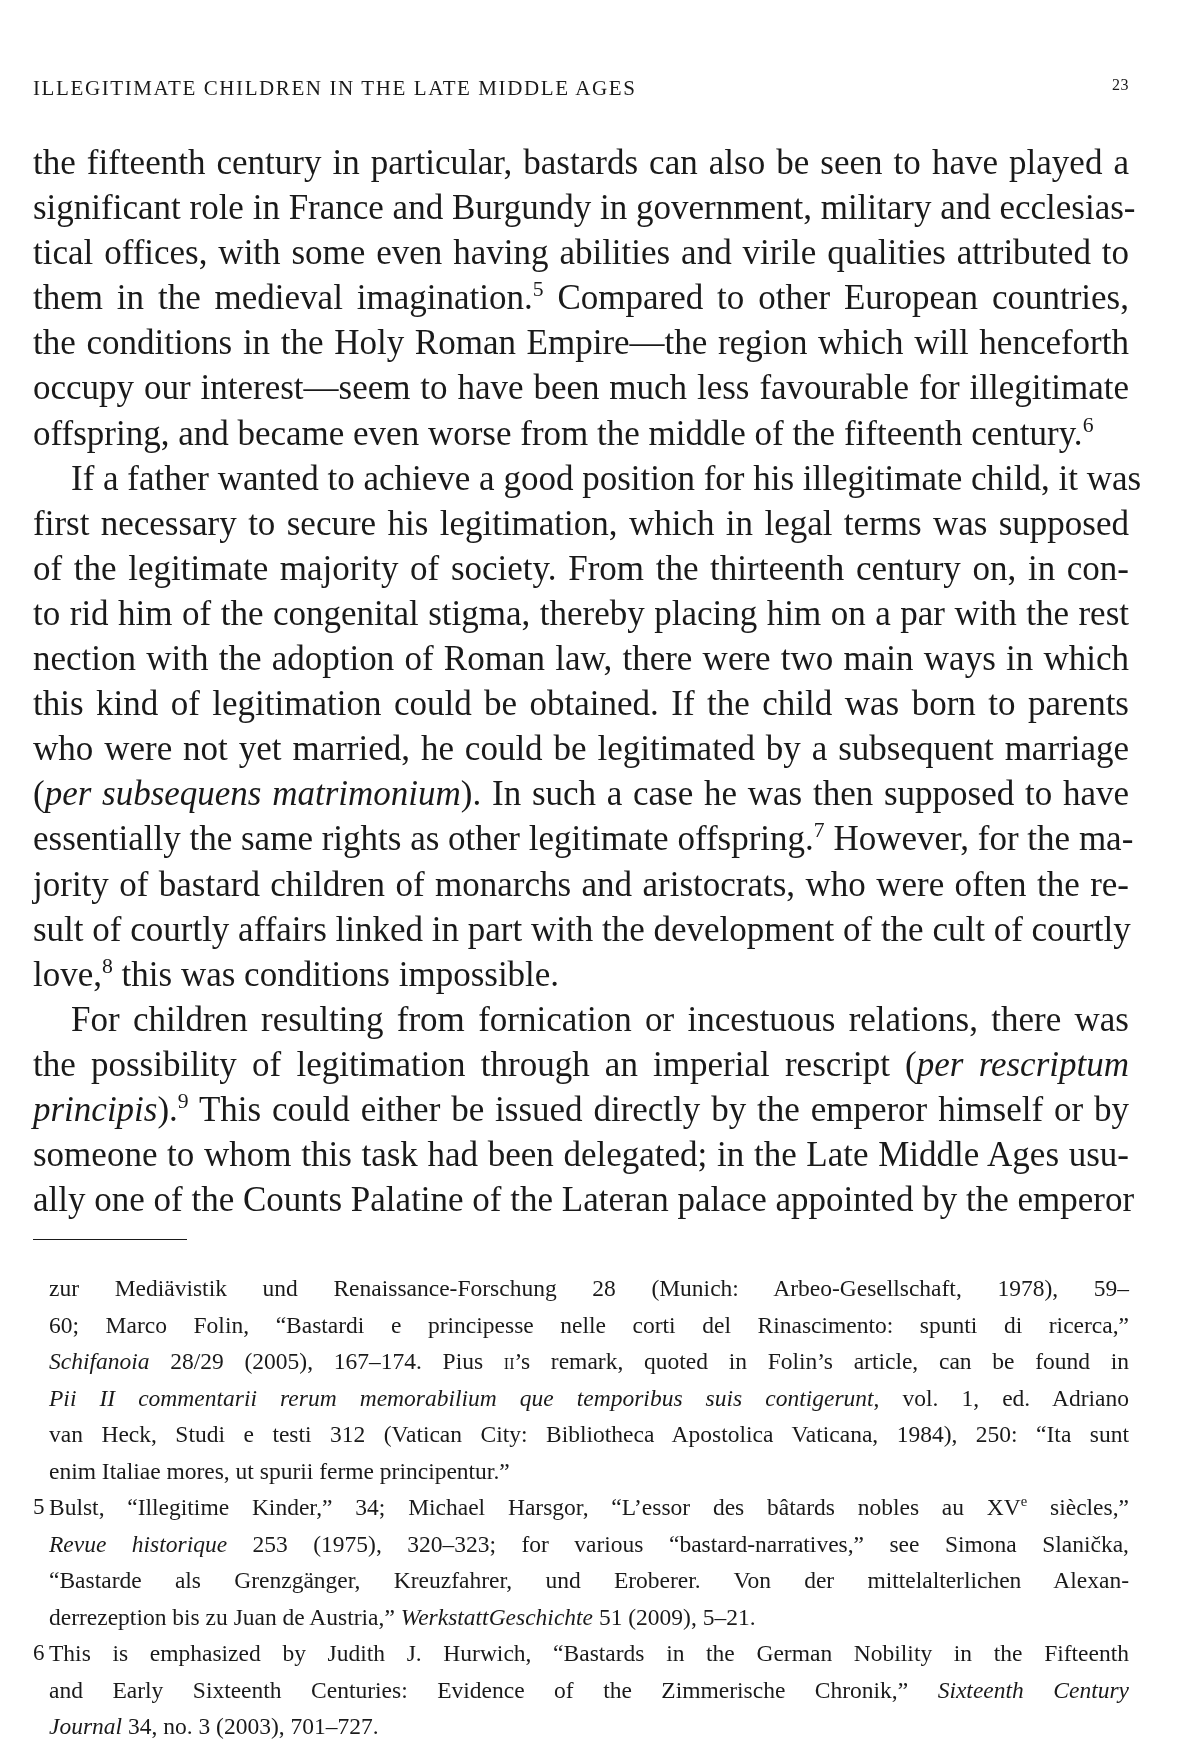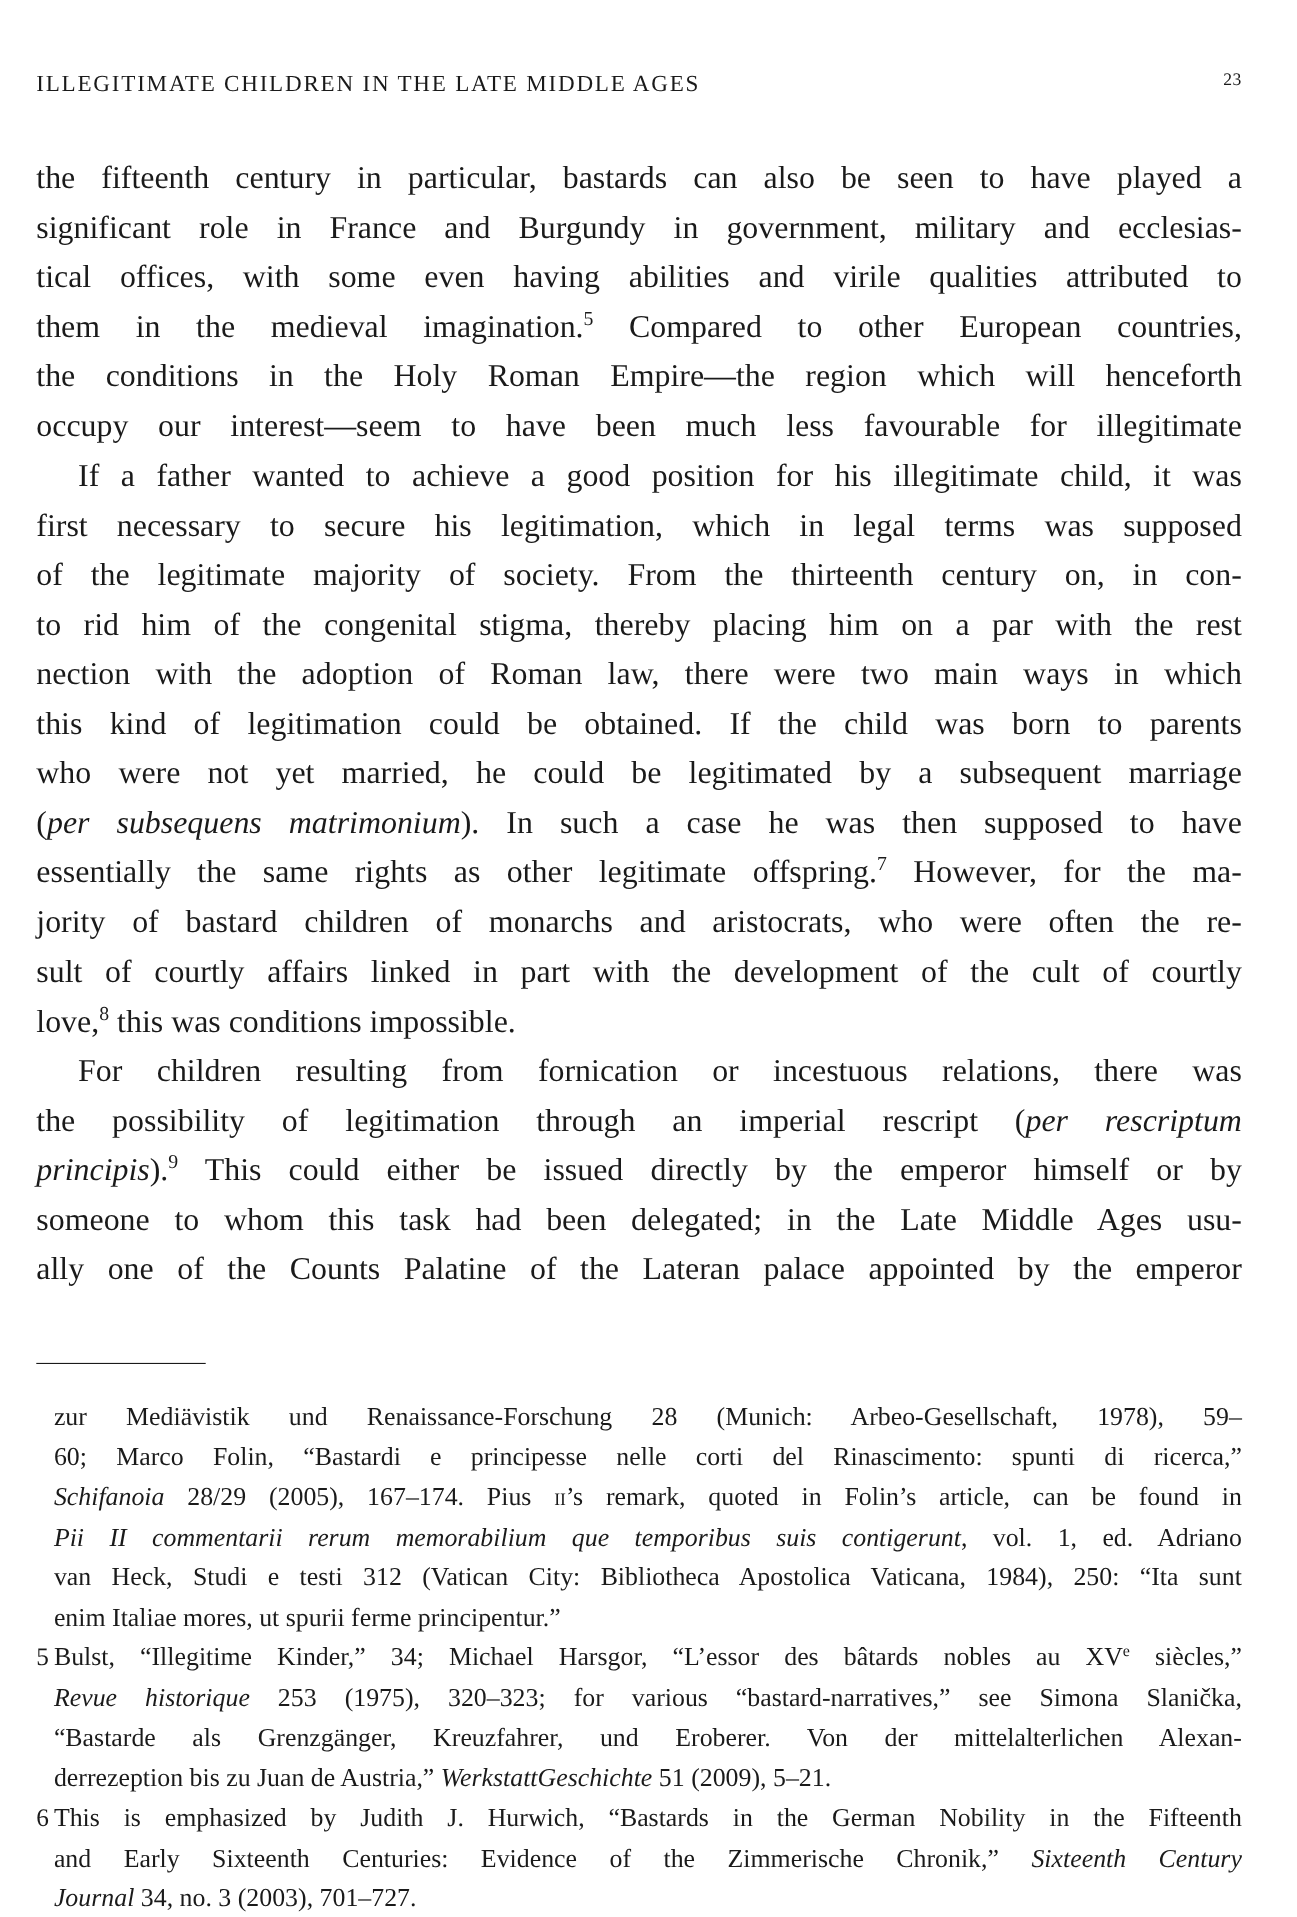--- a/index.html
+++ b/index.html
@@ -1,23 +1,23 @@
 <!DOCTYPE html>
 <html><head>
 <meta charset="utf-8">
 <style>
   html, body { margin: 0; padding: 0; background: #ffffff; }
   body { width: 1179px; height: 1743px; position: relative; overflow: hidden;
          font-family: "Liberation Serif", "DejaVu Serif", serif; color: #1a1a1a; }
-  .running-head { position: absolute; top: 64px; left: 33px; width: 1096px; height: 30px;
+  .running-head { position: absolute; top: 76px; left: 33px; width: 1096px; height: 30px;
                   font-size: 21px; letter-spacing: 1.6px; }
   .running-head .title { position: absolute; left: 0; top: 0; }
   .running-head .folio { position: absolute; right: 0; top: 0; letter-spacing: 0.5px; font-size: 16px; }
   .body-text { position: absolute; top: 140px; left: 33px; width: 1096px; }
-  .line { height: 45.1px; line-height: 45.1px; font-size: 29px; white-space: nowrap;
+  .line { height: 45.1px; line-height: 45.1px; font-size: 35px; white-space: nowrap;
           text-align: justify; text-align-last: justify; }
   .line.last { text-align-last: left; }
   .line.indent { padding-left: 38px; }
   sup { font-size: 0.62em; line-height: 0; vertical-align: 0.6em; }
   .rule { position: absolute; top: 1239px; left: 33px; width: 154px; height: 0; border-top: 1.5px solid #1a1a1a; }
   .notes { position: absolute; top: 1270px; left: 33px; width: 1096px; }
   .note { position: relative; }
   .note-num { position: absolute; left: 0; top: 0; font-size: 23px; line-height: 36.5px; }
   .nline { height: 36.5px; line-height: 36.5px; font-size: 23.5px; white-space: nowrap;
            margin-left: 16px; text-align: justify; text-align-last: justify; }
@@ -33,20 +33,21 @@
   <span class="folio">23</span>
 </header>
 
 <main class="body-text" id="body-text">
     <div class="line"><span>the fifteenth century in particular, bastards can also be seen to have played a</span></div>
     <div class="line"><span>significant role in France and Burgundy in government, military and ecclesias-</span></div>
     <div class="line"><span>tical offices, with some even having abilities and virile qualities attributed to</span></div>
     <div class="line"><span>them in the medieval imagination.</span><sup>5</sup><span> Compared to other European countries,</span></div>
     <div class="line"><span>the conditions in the Holy Roman Empire—the region which will henceforth</span></div>
     <div class="line"><span>occupy our interest—seem to have been much less favourable for illegitimate</span></div>
+    <div class="line last"><span>offspring, and became even worse from the middle of the fifteenth century.</span><sup>6</sup></div>
     <div class="line indent"><span>If a father wanted to achieve a good position for his illegitimate child, it was</span></div>
     <div class="line"><span>first necessary to secure his legitimation, which in legal terms was supposed</span></div>
     <div class="line"><span>of the legitimate majority of society. From the thirteenth century on, in con-</span></div>
     <div class="line"><span>to rid him of the congenital stigma, thereby placing him on a par with the rest</span></div>
     <div class="line"><span>nection with the adoption of Roman law, there were two main ways in which</span></div>
     <div class="line"><span>this kind of legitimation could be obtained. If the child was born to parents</span></div>
     <div class="line"><span>who were not yet married, he could be legitimated by a subsequent marriage</span></div>
     <div class="line"><span>(</span><i>per subsequens matrimonium</i><span>). In such a case he was then supposed to have</span></div>
     <div class="line"><span>essentially the same rights as other legitimate offspring.</span><sup>7</sup><span> However, for the ma-</span></div>
     <div class="line"><span>jority of bastard children of monarchs and aristocrats, who were often the re-</span></div>

